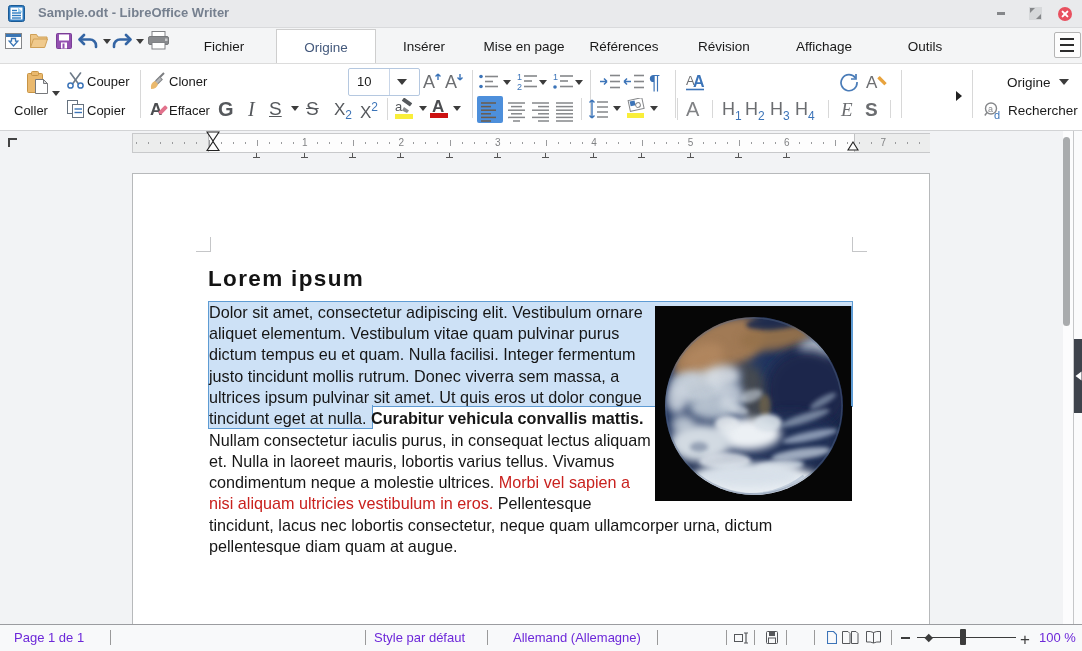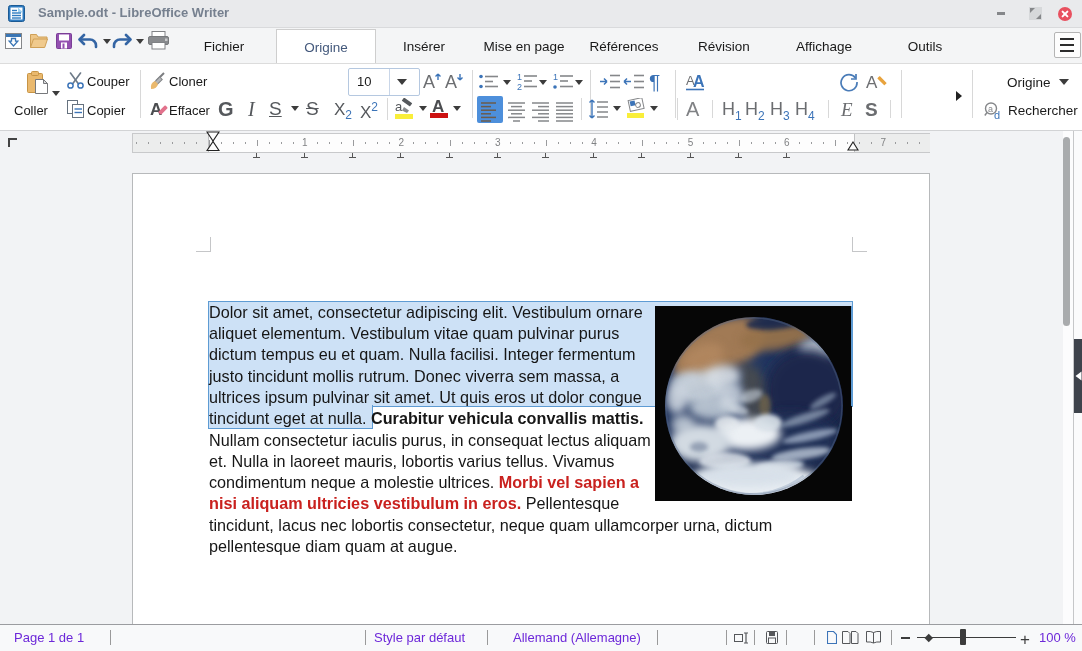--- a/index.html
+++ b/index.html
@@ -32,21 +32,21 @@
 .rnum{position:absolute;top:2.5px;font-size:10px;color:#808284;transform:translateX(-50%)}
 .tabstop{position:absolute;top:153px;width:7px;height:5px}
 .tabstop:before{content:"";position:absolute;left:3px;top:0;width:1px;height:5px;background:#555}
 .tabstop:after{content:"";position:absolute;left:0;top:4px;width:7px;height:1px;background:#555}
 
 #docarea{position:absolute;left:0;top:156px;width:1073px;height:468px;background:#f2f3f5;overflow:hidden}
 #page{position:absolute;left:132px;top:17px;width:796px;height:452px;background:#fff;border:1px solid #b7b9bb;border-bottom:none}
 .cmark{position:absolute;width:14px;height:14px}
 .body-line{position:absolute;font-size:16.2px;color:#161616;white-space:pre}
 .selbg{position:absolute;background:#cde1f6}
-.red{color:#c9211e;font-weight:bold}
+.red{color:#c9211e;font-weight:normal}
 
 #statusbar{position:absolute;left:0;top:624px;width:1082px;height:27px;background:#f8f9fa;border-top:1px solid #9b9ca0}
 #statusbar .sdiv{position:absolute;top:5px;width:1px;height:15px;background:#9a9a9a}
 #statusbar .stxt{position:absolute;top:5px;font-size:13px;color:#6d28d9}
 
 #scrolltrack{position:absolute;left:1063px;top:131px;width:10px;height:493px;background:#fcfcfd}
 #scrollthumb{position:absolute;left:1063px;top:137px;width:7px;height:189px;background:#a9abad;border-radius:3.5px}
 #sidebar{position:absolute;left:1073px;top:131px;width:9px;height:493px;background:#fbfbfc;border-left:1px solid #c6c7c9}
 #sidebtn{position:absolute;left:1074px;top:339px;width:8px;height:74px;background:#3e434c}
 </style></head>
@@ -528,20 +528,21 @@
 
       <ellipse cx="100" cy="182" rx="76" ry="24" fill="#e9eef3" filter="url(#blur4)"></ellipse>
       <ellipse cx="92" cy="170" rx="52" ry="11" fill="#d6dfe8" filter="url(#blur4)" opacity="0.9"></ellipse>
 
       <path d="M 20 150 A 89 89 0 0 0 99 189 A 89 89 0 0 0 160 160" fill="none" stroke="#9db0c6" stroke-width="2.5" opacity="0.5" transform="rotate(10 99 100)"></path>
       <circle cx="99" cy="100" r="88" fill="none" stroke="#5c7190" stroke-width="1.6" opacity="0.35"></circle>
     </g>
   </svg>
   <div class="abs" style="left:655px;top:150px;width:197px;height:100px;border-right:1px solid #5e9bd3;box-sizing:border-box"></div>
 
+  <div class="abs nw" style="left:208px;top:110px;font-size:22.5px;font-weight:bold;letter-spacing:1.35px;color:#131313">Lorem ipsum</div>
   <div id="bodylines">
         <div class="body-line" style="left:209px;top:145.7px;height:21.3px;line-height:21.3px">Dolor sit amet, consectetur adipiscing elit. Vestibulum ornare</div>
         <div class="body-line" style="left:209px;top:167px;height:21.3px;line-height:21.3px">aliquet elementum. Vestibulum vitae quam pulvinar purus</div>
         <div class="body-line" style="left:209px;top:188.29999999999998px;height:21.3px;line-height:21.3px">dictum tempus eu et quam. Nulla facilisi. Integer fermentum</div>
         <div class="body-line" style="left:209px;top:209.6px;height:21.3px;line-height:21.3px">justo tincidunt mollis rutrum. Donec viverra sem massa, a</div>
         <div class="body-line" style="left:209px;top:230.89999999999998px;height:21.3px;line-height:21.3px">ultrices ipsum pulvinar sit amet. Ut quis eros ut dolor congue</div>
         <div class="body-line" style="left:209px;top:252.2px;height:21.3px;line-height:21.3px">tincidunt eget at nulla. <b>Curabitur vehicula convallis mattis.</b></div>
         <div class="body-line" style="left:209px;top:273.5px;height:21.3px;line-height:21.3px">Nullam consectetur iaculis purus, in consequat lectus aliquam</div>
         <div class="body-line" style="left:209px;top:294.79999999999995px;height:21.3px;line-height:21.3px">et. Nulla in laoreet mauris, lobortis varius tellus. Vivamus</div>
         <div class="body-line" style="left:209px;top:316.1px;height:21.3px;line-height:21.3px">condimentum neque a molestie ultrices. <span class="red">Morbi vel sapien a</span></div>

